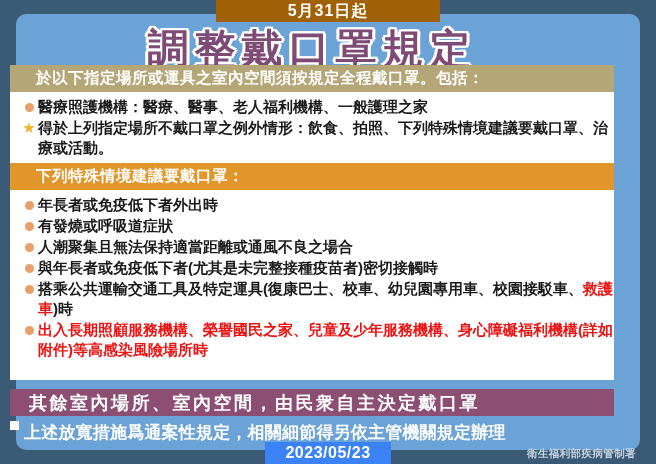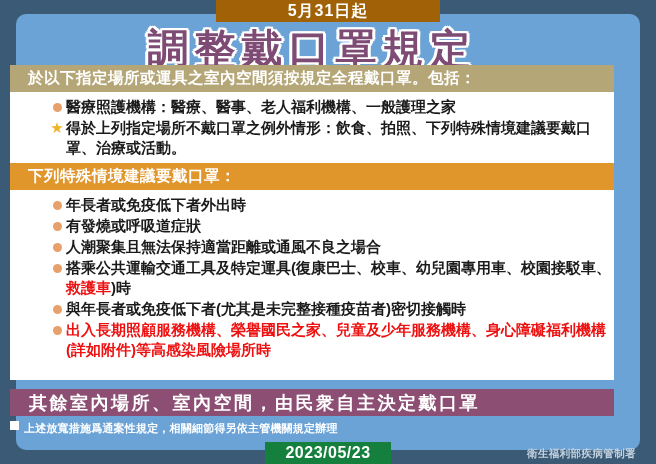--- a/index.html
+++ b/index.html
@@ -81,32 +81,31 @@
     width: 604px;
     height: 315px;
     background: #ffffff;
     box-sizing: border-box;
   }
 
   .section-head {
     color: #ffffff;
     font-weight: bold;
     font-size: 15.5px;
-    padding: 4px 10px 5px 18px;
+    padding: 4px 10px 5px 26px;
     box-sizing: border-box;
     letter-spacing: 0.5px;
     line-height: 18px;
   }
   .head-khaki { background: #b5a677; }
   .head-orange { background: #e0962a; }
 
   .bullet-list {
     padding: 5px 0 4px 10px;
     box-sizing: border-box;
-    margin-left: 28px;
   }
 
   .bullet-row {
     display: flex;
     align-items: flex-start;
     margin-bottom: 1px;
     font-size: 15px;
     line-height: 20px;
     color: #1b1b1b;
     font-weight: bold;
@@ -154,42 +153,42 @@
     box-sizing: border-box;
   }
 
   
   #note {
     position: absolute;
     left: 10px;
     top: 421px;
     width: 604px;
     color: #ffffff;
-    font-size: 11px;
+    font-size: 17px;
     font-weight: bold;
     letter-spacing: 0.2px;
     display: flex;
     align-items: flex-start;
   }
   #note .sq {
     display: inline-block;
     width: 9px;
     height: 9px;
     background: #ffffff;
     margin-right: 5px;
   }
 
   
   #date-chip {
     position: absolute;
     left: 265px;
     top: 442px;
     width: 126px;
     height: 22px;
-    background: #15803d;
+    background: #3b82f6;
     color: #ffffff;
     font-size: 16px;
     font-weight: bold;
     letter-spacing: 0.5px;
     display: flex;
     align-items: center;
     justify-content: center;
     z-index: 6;
   }
 
@@ -240,27 +239,27 @@
       <div class="bullet-row">
         <span class="marker"><span class="dot"></span></span>
         <span class="bullet-text">有發燒或呼吸道症狀</span>
       </div>
       <div class="bullet-row">
         <span class="marker"><span class="dot"></span></span>
         <span class="bullet-text">人潮聚集且無法保持適當距離或通風不良之場合</span>
       </div>
       <div class="bullet-row">
         <span class="marker"><span class="dot"></span></span>
+        <span class="bullet-text">與年長者或免疫低下者(尤其是未完整接種疫苗者)密切接觸時</span>
+      </div>
+      <div class="bullet-row">
+        <span class="marker"><span class="dot"></span></span>
         <span class="bullet-text">
           <span>搭乘公共運輸交通工具及特定運具(復康巴士、校車、幼兒園專用車、校園接駁車、</span><span class="red">救護車</span><span>)時</span>
         </span>
-      </div>
-      <div class="bullet-row">
-        <span class="marker"><span class="dot"></span></span>
-        <span class="bullet-text">與年長者或免疫低下者(尤其是未完整接種疫苗者)密切接觸時</span>
       </div>
       <div class="bullet-row">
         <span class="marker"><span class="dot"></span></span>
         <span class="bullet-text red">出入長期照顧服務機構、榮譽國民之家、兒童及少年服務機構、身心障礙福利機構(詳如附件)等高感染風險場所時</span>
       </div>
     </div>
 
   </div>
 
   <div id="summary-bar">其餘室內場所、室內空間，由民衆自主決定戴口罩</div>

